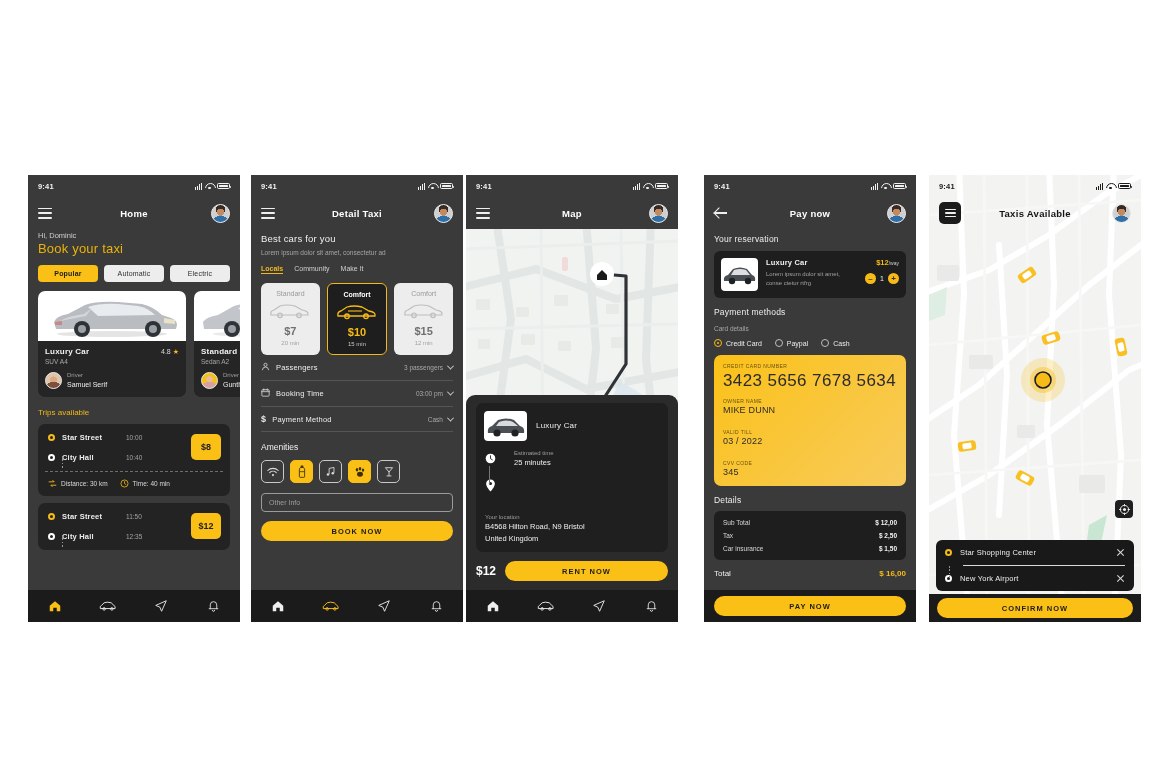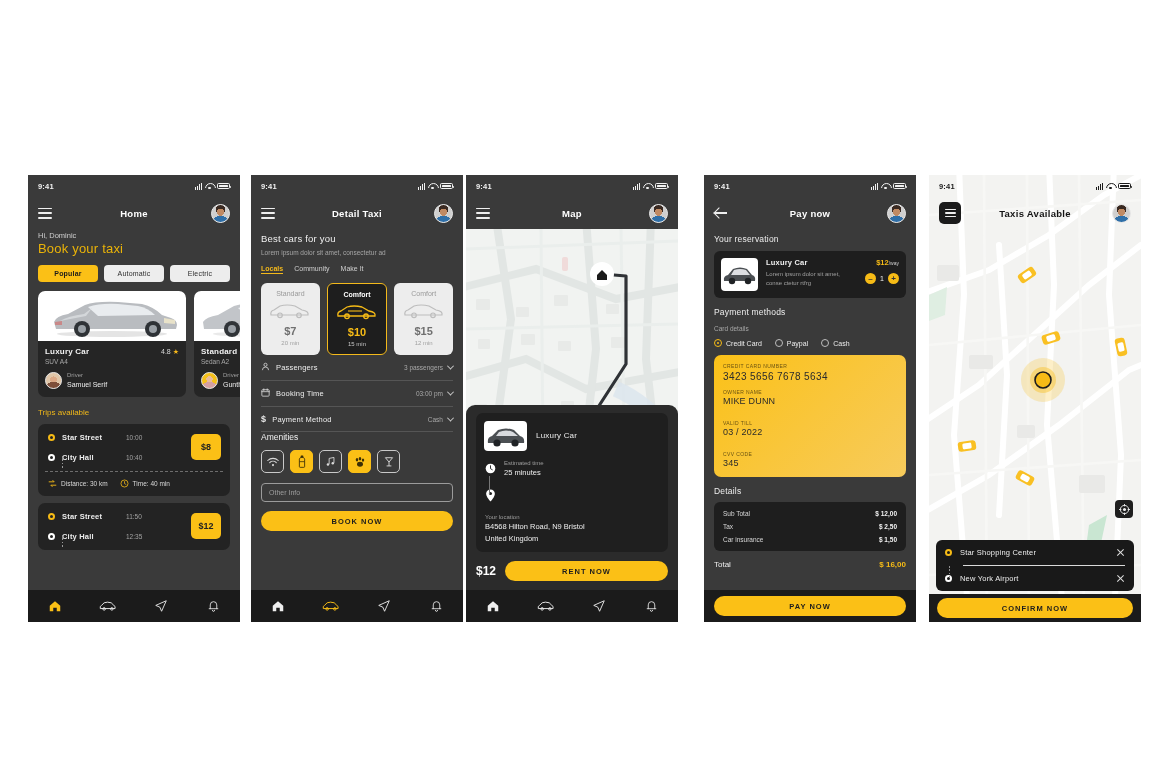--- a/index.html
+++ b/index.html
@@ -161,41 +161,41 @@
   .opt.sel .ot { color: #c6c6c6; }
   .optcar { height: 20px; display: flex; align-items: center; justify-content: center; margin-top:4px;}
   .row-line {
     display: flex; align-items: center; padding: 7px 0;
     border-bottom: 1px solid #555; font-size: 7.5px; color: #ededed;
   }
   .row-line .lbl { flex: 1; display: flex; align-items: center; gap: 6px; letter-spacing:.2px;}
   .row-line .val { font-size: 6.5px; color: #a8a8a8; display: flex; align-items: center; gap: 5px; }
   .chev { width: 5px; height: 5px; border-right: 1.3px solid #cfcfcf;
           border-bottom: 1.3px solid #cfcfcf; transform: rotate(45deg) translate(-1px,-1px); }
-  .amen-title { font-size: 8.5px; color: #f0f0f0; margin-top: 0; }
+  .amen-title { font-size: 8.5px; color: #f0f0f0; margin-top: 10px; }
   .amens { display: flex; gap: 6px; margin-top: 8px; }
   .amen { width: 23px; height: 23px; border-radius: 5px; border: 1.2px solid #c9c9c9;
           display: flex; align-items: center; justify-content: center; cursor: pointer; }
   .amen.on { background: #fbc016; border-color: #fbc016; }
   .otherinfo { margin-top: 10px; height: 19px; border: 1px solid #9b9b9b; border-radius: 4px;
                display: flex; align-items: center; padding: 0 7px; font-size: 7px; color: #9e9e9e; }
   .btn-y { height: 20px; border-radius: 11px; background: #fbc016; color: #1d1d1d;
            font-size: 7.5px; font-weight: bold; letter-spacing: 1px;
            display: flex; align-items: center; justify-content: center; cursor: pointer; }
 
   
   .map { position: absolute; inset: 0; background: #f0f2f0; }
   .sheet { position: absolute; left: 0; right: 0; bottom: 0; background: #2b2b2b;
            border-radius: 9px 9px 0 0; padding: 8px 10px 9px; }
   .sheet-card { background: #1f1f1f; border-radius: 7px; padding: 8px; }
   .sc-top { display: flex; align-items: center; gap: 9px; }
   .sc-img { width: 43px; height: 30px; background: #fff; border-radius: 4px; position:relative;}
   .sc-name { font-size: 8px; color: #eaeaea; letter-spacing:.2px;}
   .sc-rows { margin-top: 9px; position: relative; padding-left: 1px; }
-  .sc-row { display: flex; gap: 8px; }
+  .sc-row { display: flex; gap: 18px; }
   .sc-row + .sc-row { margin-top: 10px; flex-direction: column; }
   .sc-lbl { font-size: 6px; color: #9e9e9e; }
   .sc-val { font-size: 7.5px; color: #ededed; margin-top: 2px; line-height: 1.35; }
   .sc-line { position: absolute; left: 5px; top: 16px; width: 1px; height: 18px; background: #777; }
   .pay-row { display: flex; align-items: center; gap: 9px; margin-top: 9px; }
   .big-price { font-size: 12px; color: #fff; font-weight: bold; }
 
   
   .h3 { font-size: 8.5px; color: #ededed; margin-top: 5px; letter-spacing:.2px;}
   .res-card { background: #1e1e1e; border-radius: 6px; padding: 7px; margin-top: 7px;
@@ -214,21 +214,21 @@
   .qty { font-size: 7px; color: #efefef; }
   .cardsub { font-size: 6.5px; color: #a7a7a7; margin-top: 8px; }
   .radios { display: flex; gap: 13px; margin-top: 7px; align-items: center; }
   .radio { display: flex; align-items: center; gap: 4px; font-size: 7px; color: #ececec; cursor: pointer; }
   .rc { width: 8px; height: 8px; border-radius: 50%; border: 1.2px solid #bdbdbd; position: relative; }
   .rc.on { border-color: #f6bb16; }
   .rc.on::after { content: ""; position: absolute; inset: 1.6px; border-radius: 50%; background: #f6bb16; }
   .cc { margin-top: 8px; background: linear-gradient(135deg,#fbc118,#f7cb5c); border-radius: 7px;
         padding: 8px 9px 9px; }
   .cc-lab { font-size: 5px; color: #6a5312; letter-spacing: .4px; }
-  .cc-num { font-size: 10px; color: #2b2b2b; margin-top: 2px; letter-spacing: .4px; }
+  .cc-num { font-size: 17px; color: #2b2b2b; margin-top: 2px; letter-spacing: .4px; }
   .cc-row { display: flex; gap: 14px; margin-top: 7px; flex-direction: column; }
   .cc-v { font-size: 9px; color: #2b2b2b; margin-top: 1px; letter-spacing:.2px;}
   .det-card { background: #1e1e1e; border-radius: 6px; padding: 8px 9px; margin-top: 6px; }
   .det-row { display: flex; justify-content: space-between; font-size: 6.5px; color: #d8d8d8; }
   .det-row + .det-row { margin-top: 6px; }
   .det-row b { color: #f2f2f2; font-weight: bold; }
   .tot-row { display: flex; justify-content: space-between; align-items: center; margin-top: 9px; }
   .tot-l { font-size: 8px; color: #ededed; }
   .tot-r { font-size: 8px; color: #f6bb16; font-weight: bold; }
   .paybar { flex: 0 0 32px; background: #1b1b1b; display: flex; align-items: center; padding: 0 10px; }

